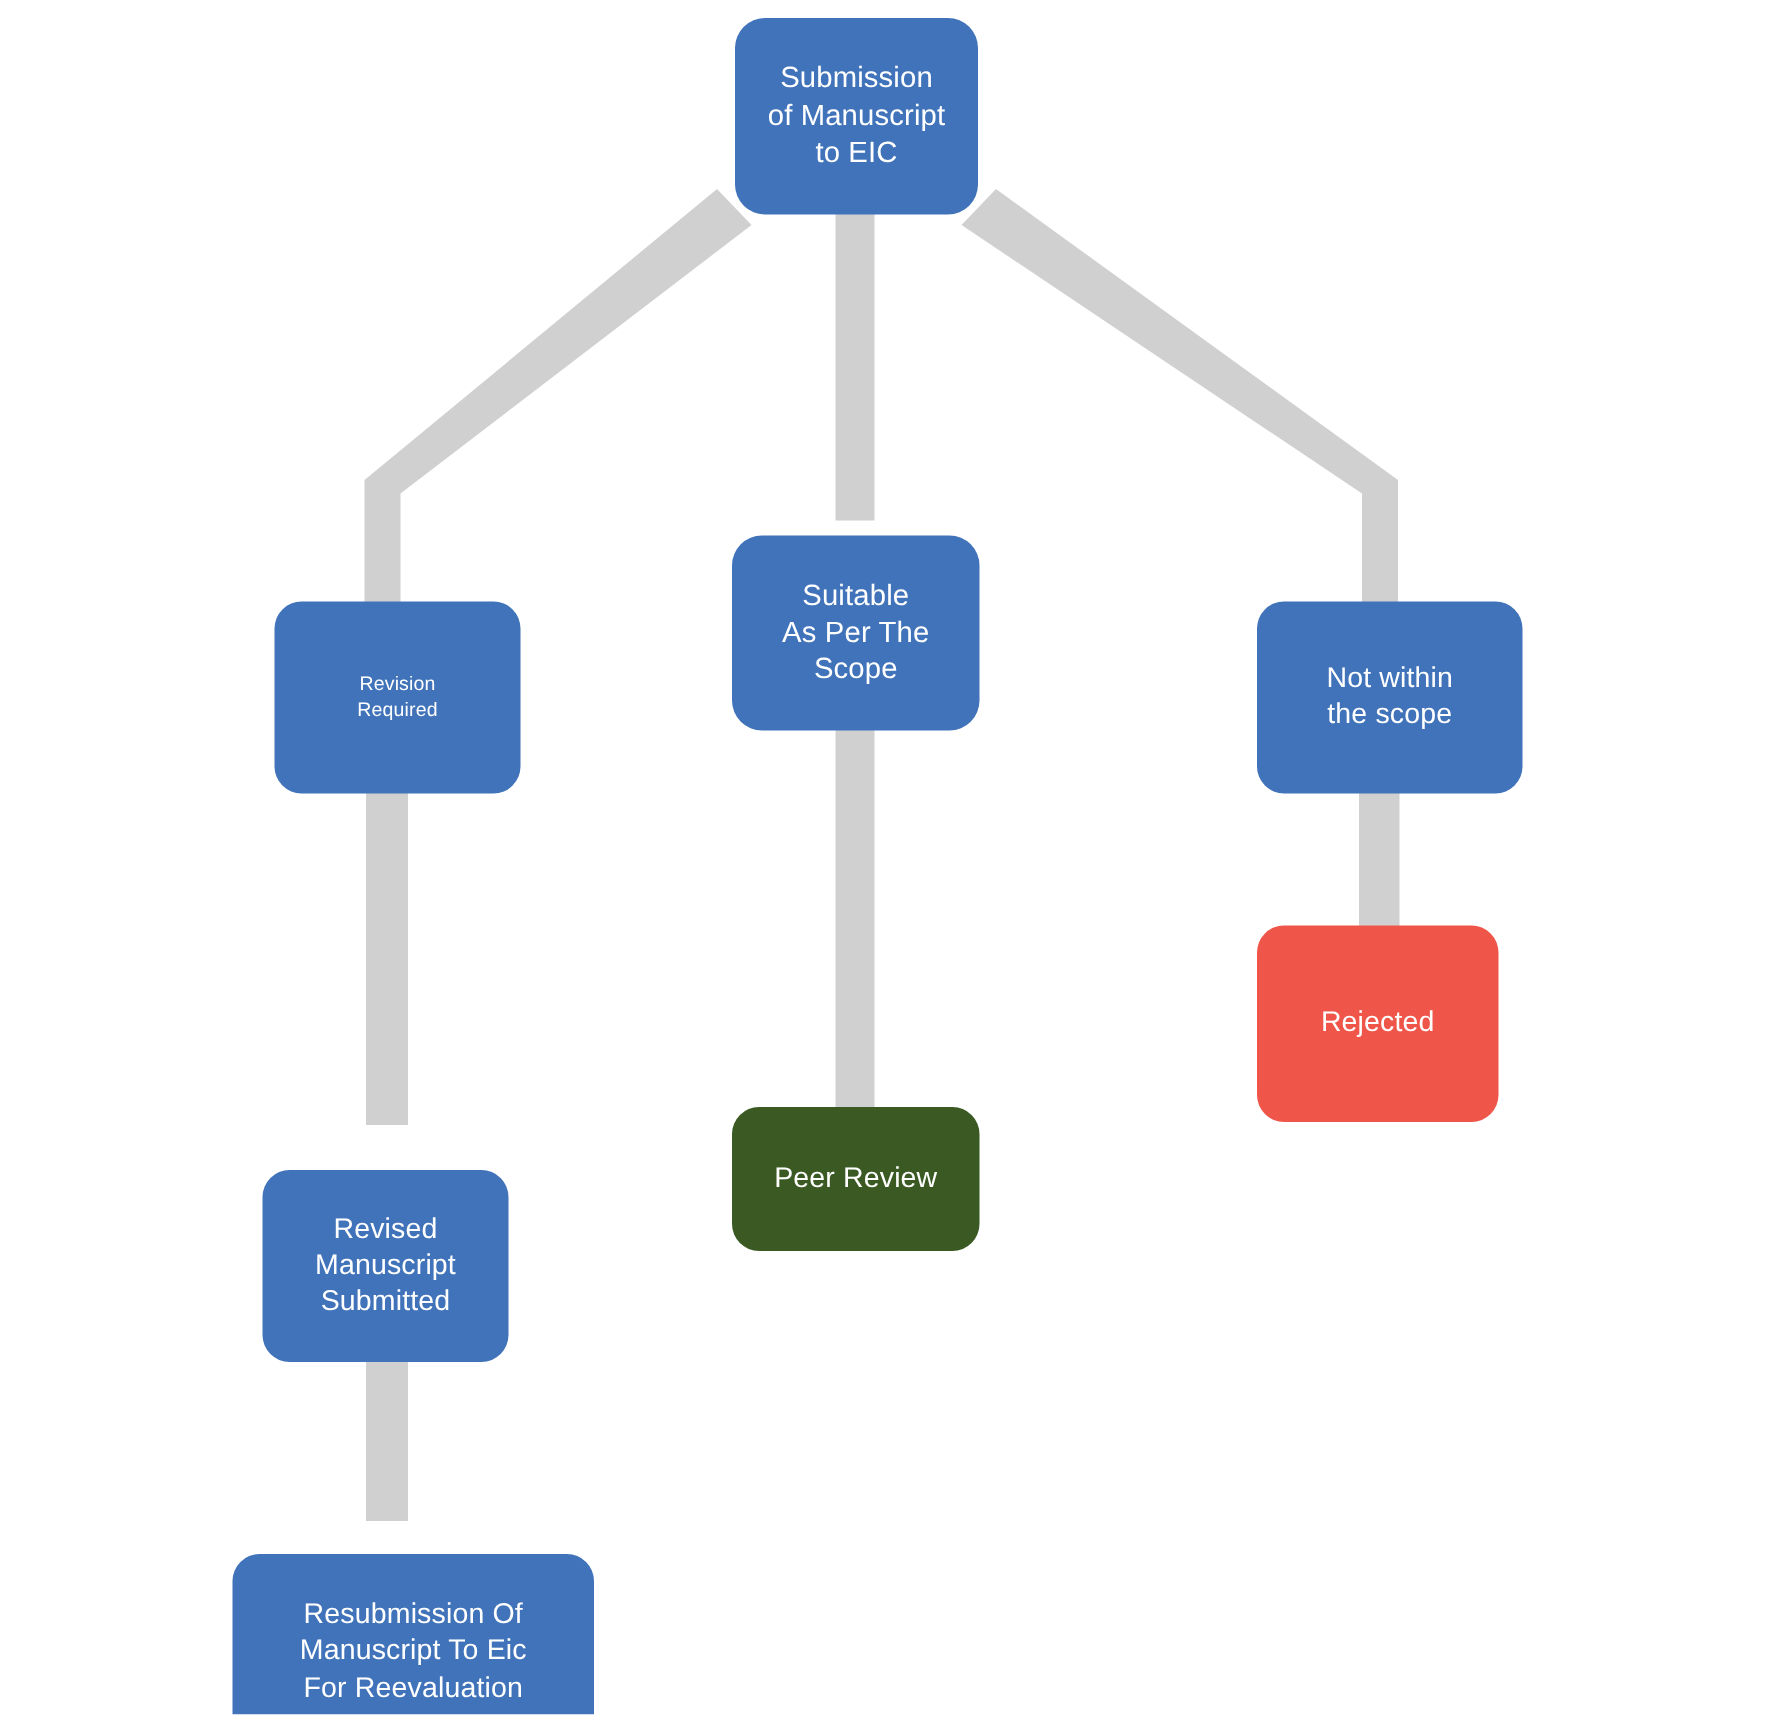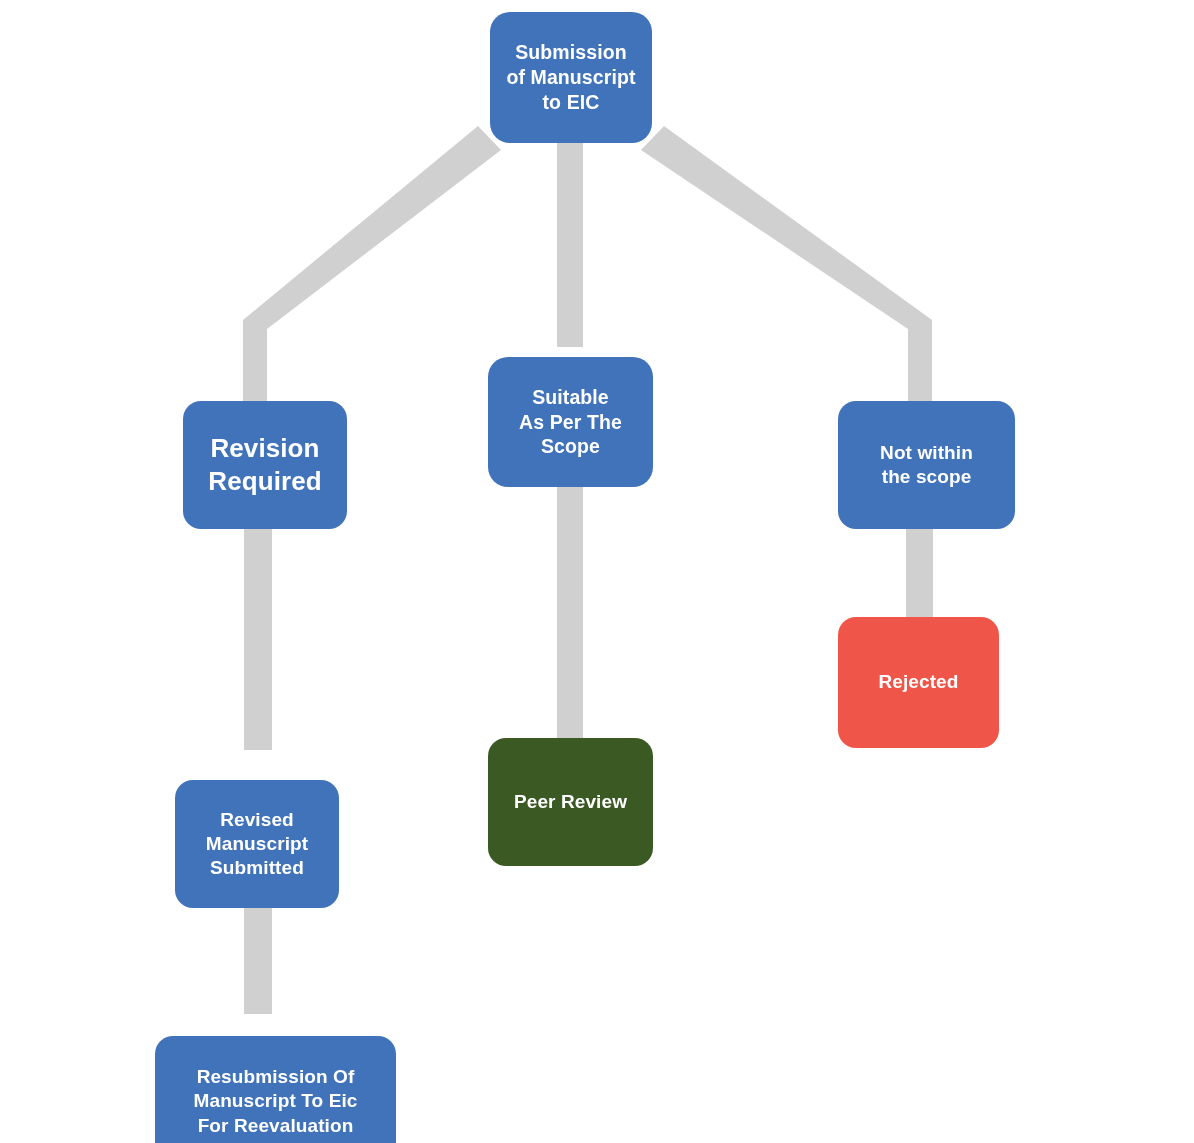--- a/index.html
+++ b/index.html
@@ -27,21 +27,21 @@
   }
   .node {
     position: absolute;
     box-sizing: border-box;
     display: flex;
     align-items: center;
     justify-content: center;
     text-align: center;
     border-radius: 18px;
     color: #ffffff;
-    font-weight: bold;
+    font-weight: normal;
     line-height: 1.28;
     letter-spacing: 0.1px;
     white-space: pre-line;
     padding: 4px 0;
     z-index: 2;
   }
   .node-blue   { background: #4073b9; }
   .node-red    { background: #ef5548; }
   .node-green  { background: #3b5a23; }
 
@@ -49,36 +49,36 @@
   #node-submission {
     left: 490px;  top: 12px;   width: 162px; height: 131px;
     font-size: 19.5px; border-radius: 20px;
   }
   #node-suitable {
     left: 488px;  top: 333px;  width: 165px; height: 130px;
     font-size: 19.5px; border-radius: 20px; margin-top: 24px;
   }
   #node-revision {
     left: 183px;  top: 401px;  width: 164px; height: 128px;
-    font-size: 26px;
+    font-size: 13px;
   }
   #node-not-in-scope {
     left: 838px;  top: 401px;  width: 177px; height: 128px;
     font-size: 19px;
   }
   #node-rejected {
     left: 838px;  top: 617px;  width: 161px; height: 131px;
     font-size: 19px;
   }
   #node-revised {
     left: 175px;  top: 780px;  width: 164px; height: 128px;
     font-size: 19px;
   }
   #node-peer-review {
-    left: 488px;  top: 738px;  width: 165px; height: 128px;
+    left: 488px;  top: 738px;  width: 165px; height: 96px;
     font-size: 19px;
   }
   #node-resubmission {
     left: 155px;  top: 1036px; width: 241px; height: 131px;
     font-size: 19px;
   }
 </style>
 </head>
 <body>
 

